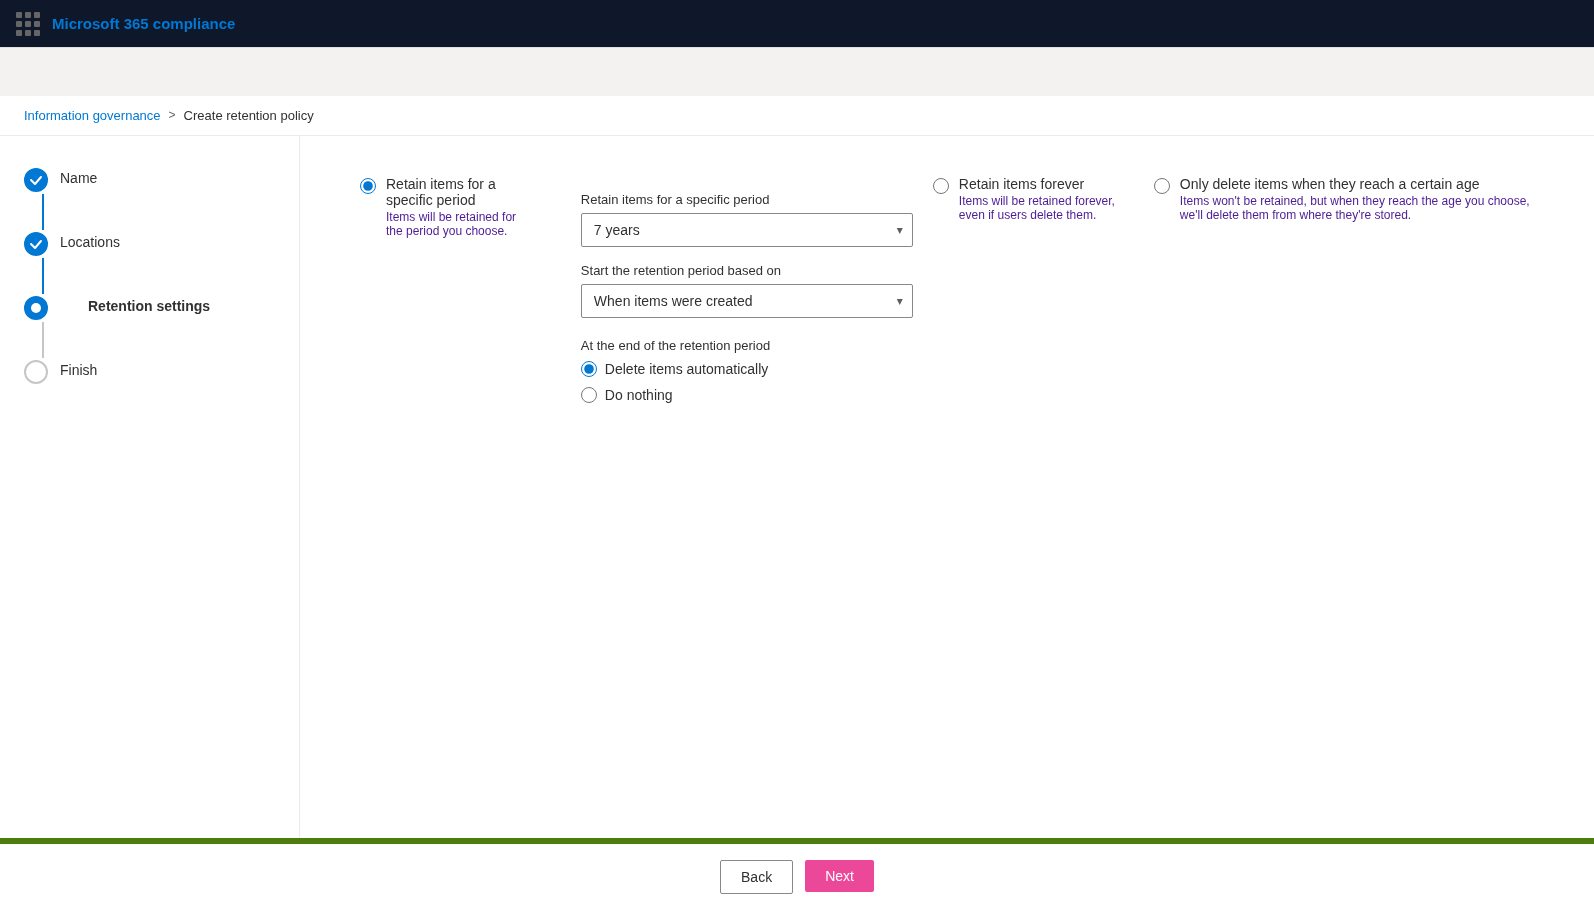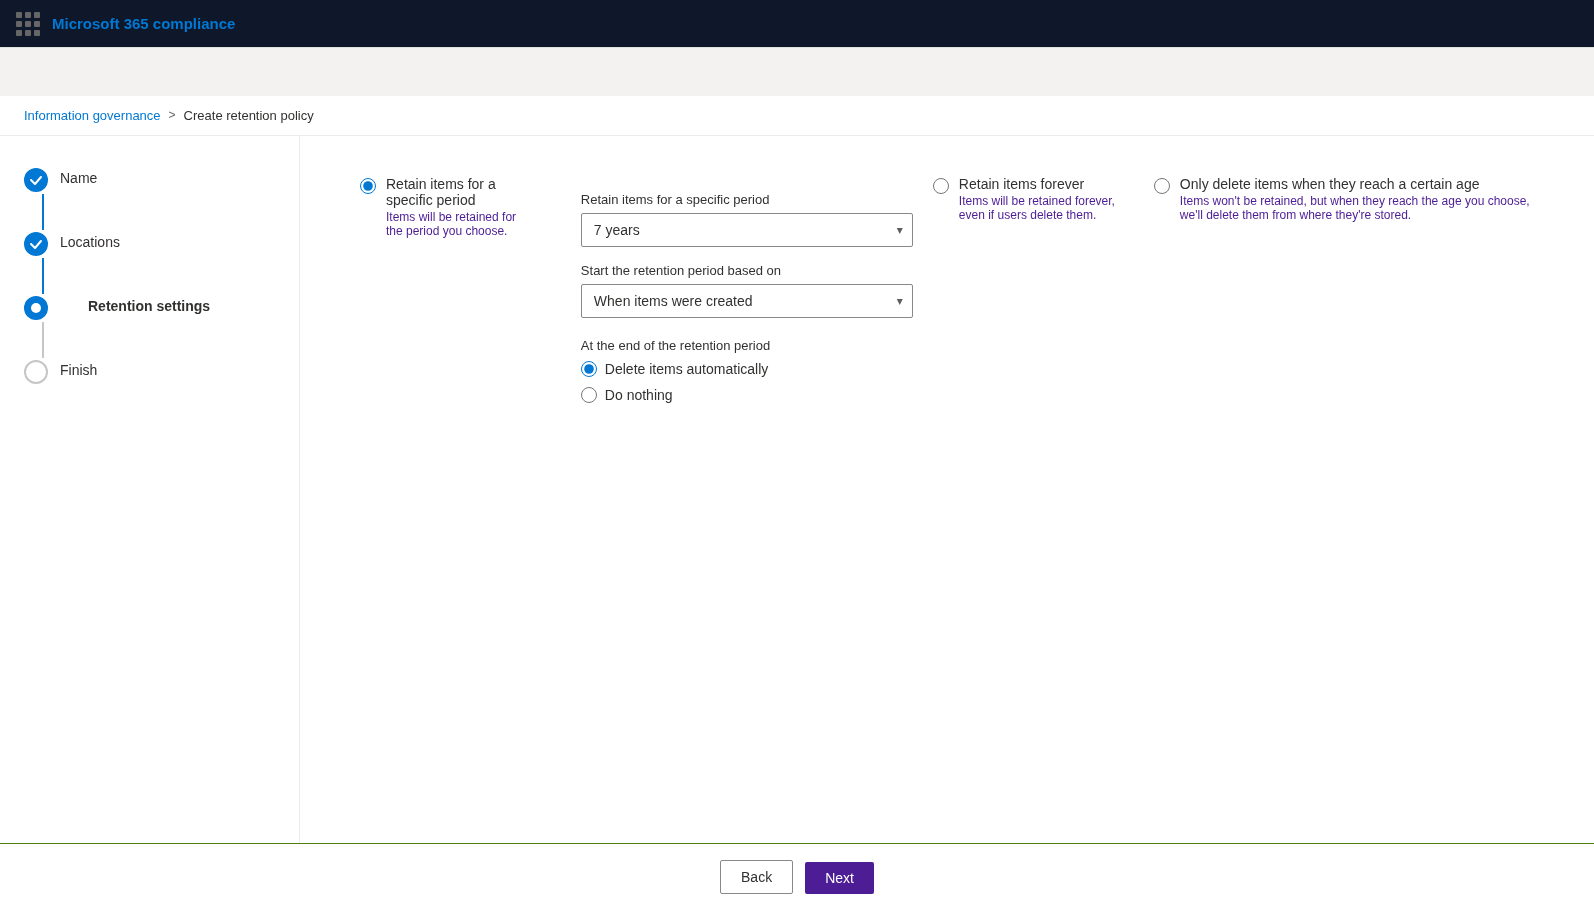--- a/index.html
+++ b/index.html
@@ -278,42 +278,42 @@
     }
 
     .sub-radio-label {
       font-size: 14px;
       color: #323130;
     }
 
     
     .footer {
       background: #fff;
-      border-top: 1px solid #4d7c0f;
+      border-top: 6px solid #4d7c0f;
       padding: 16px 26px;
       display: flex;
-      align-items: flex-end;
+      align-items: flex-start;
       gap: 12px;
       justify-content: center;
     }
 
     .btn-back {
       padding: 8px 20px;
       border: 1px solid #8a8886;
       background: #fff;
       color: #323130;
       font-size: 14px;
       cursor: pointer;
       border-radius: 2px;
     }
 
     .btn-next {
       padding: 8px 20px;
       border: none;
-      background: #4c1d95;
+      background: #ec4899;
       color: #fff;
       font-size: 14px;
       cursor: pointer;
       border-radius: 2px;
     }
 
     .checkmark-svg {
       width: 14px;
       height: 14px;
     }

